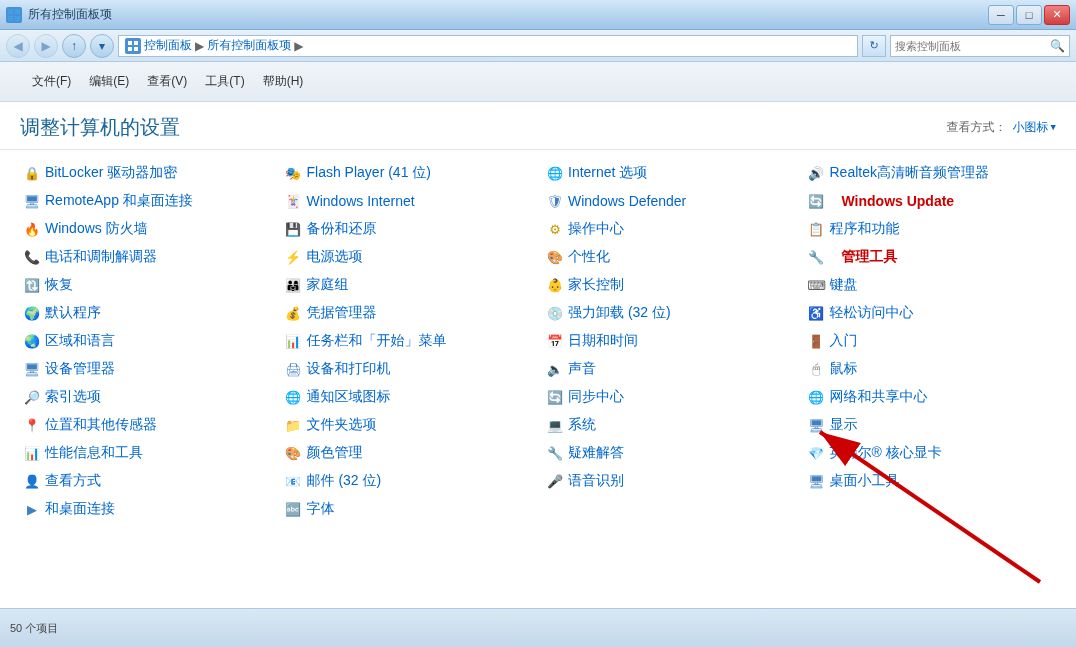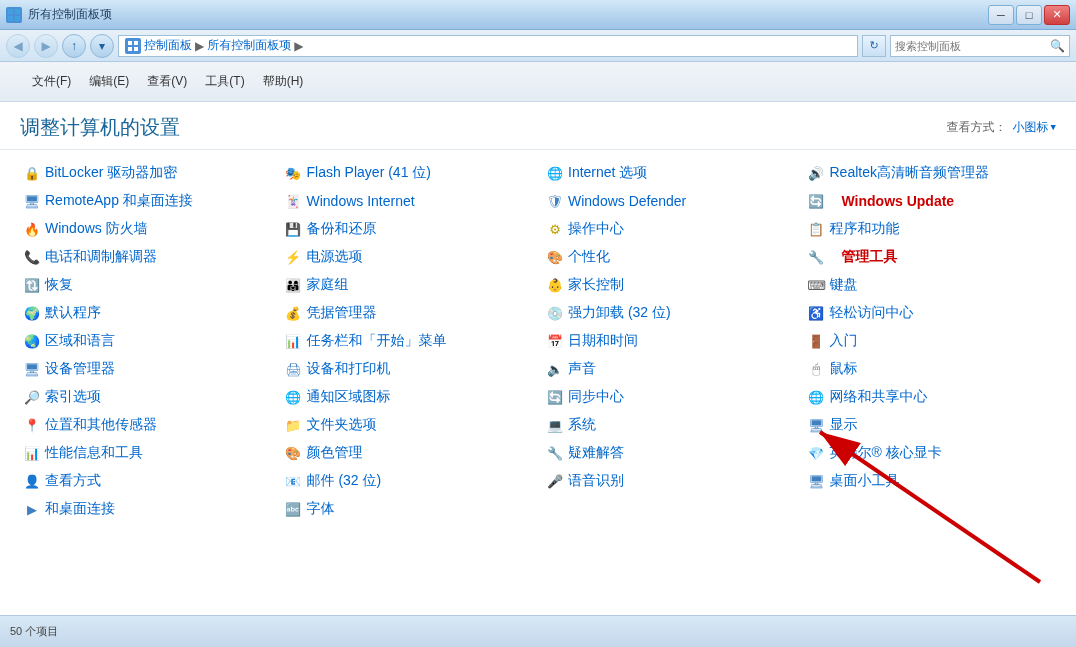--- a/index.html
+++ b/index.html
@@ -202,21 +202,21 @@
     }
     .cp-item-label.highlighted {
       color: #cc0000;
       font-weight: bold;
       margin-left: 12px;
     }
 
     
     .status-bar {
       background: linear-gradient(to bottom, #d8e8f4, #c4d8ec);
-      height: 32px;
+      height: 39px;
       border-top: 1px solid #b0c8e0;
       display: flex;
       align-items: center;
       padding: 0 10px;
       font-size: 11px;
       color: #444;
     }
 
     
     .icon-blue { color: #4080c0; }

